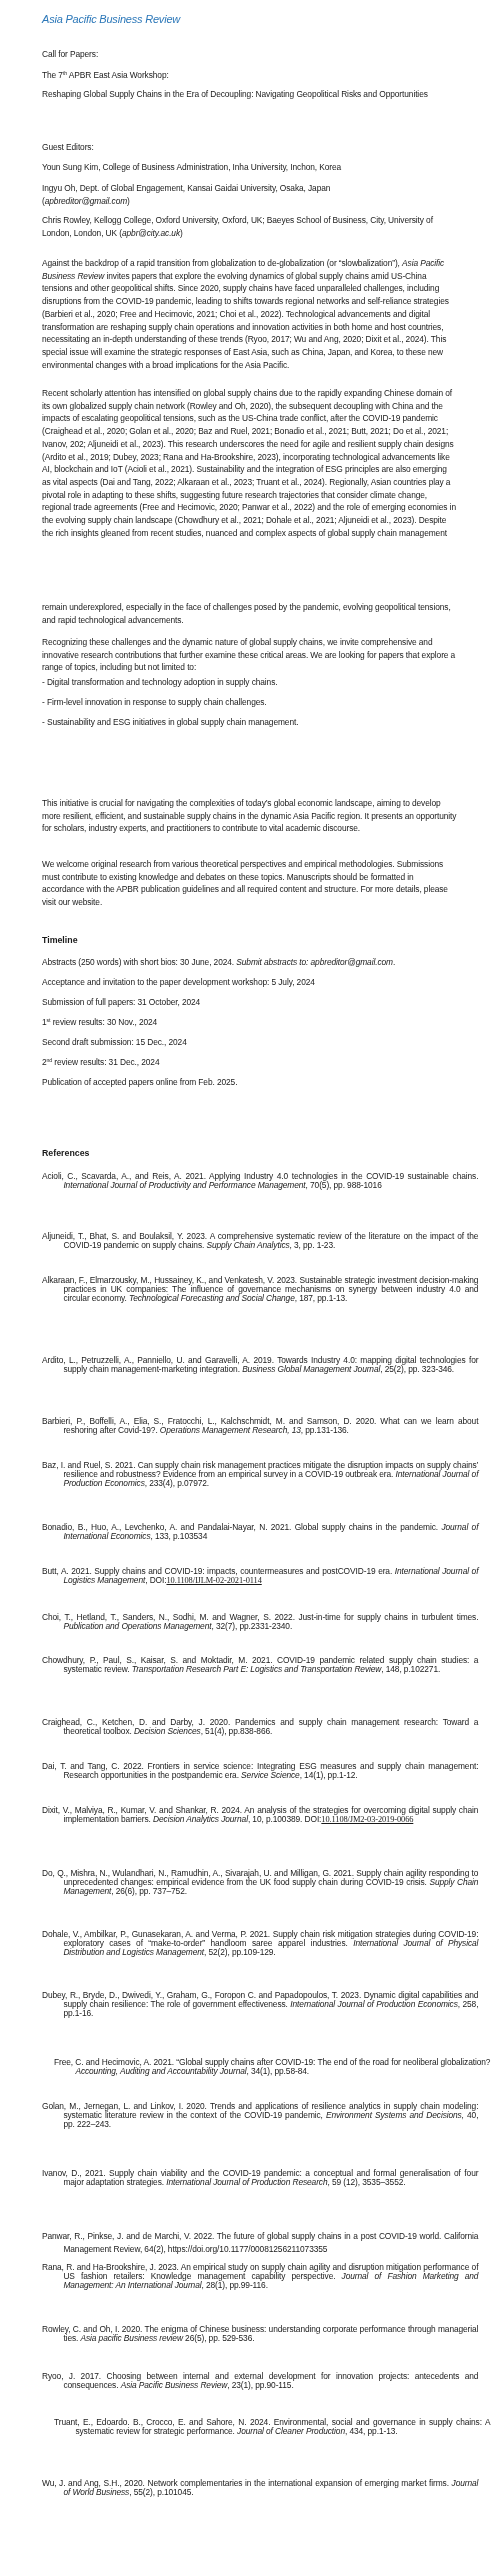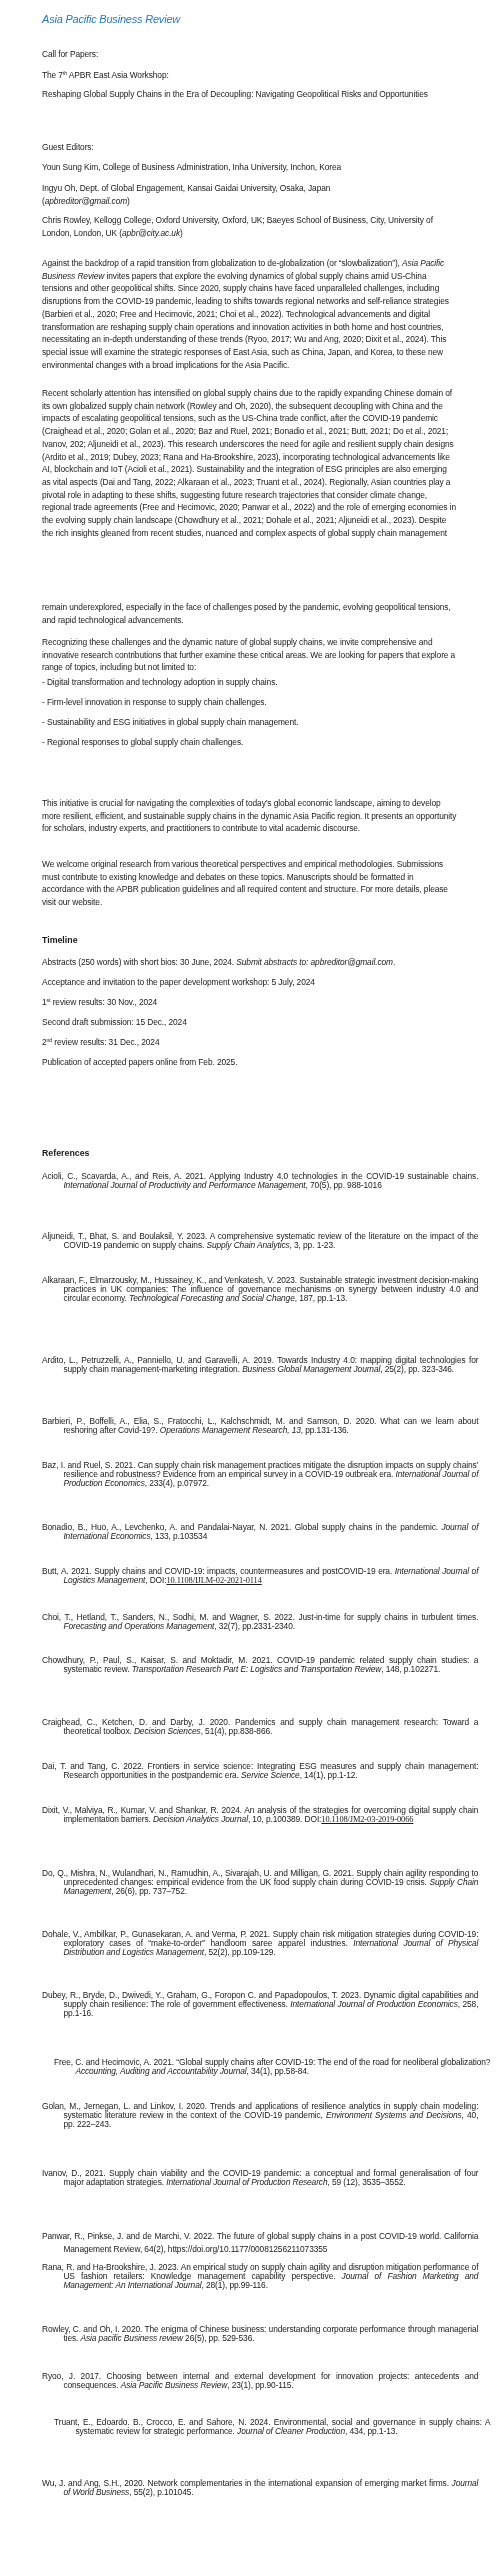--- a/index.html
+++ b/index.html
@@ -51,50 +51,50 @@
   <p class="p abs" style="top:387px">Recent scholarly attention has intensified on global supply chains due to the rapidly expanding Chinese domain of its own globalized supply chain network (Rowley and Oh, 2020), the subsequent decoupling with China and the impacts of escalating geopolitical tensions, such as the US-China trade conflict, after the COVID-19 pandemic (Craighead et al., 2020; Golan et al., 2020; Baz and Ruel, 2021; Bonadio et al., 2021; Butt, 2021; Do et al., 2021; Ivanov, 202; Aljuneidi et al., 2023). This research underscores the need for agile and resilient supply chain designs (Ardito et al., 2019; Dubey, 2023; Rana and Ha-Brookshire, 2023), incorporating technological advancements like AI, blockchain and IoT (Acioli et al., 2021). Sustainability and the integration of ESG principles are also emerging as vital aspects (Dai and Tang, 2022; Alkaraan et al., 2023; Truant et al., 2024). Regionally, Asian countries play a pivotal role in adapting to these shifts, suggesting future research trajectories that consider climate change, regional trade agreements (Free and Hecimovic, 2020; Panwar et al., 2022) and the role of emerging economies in the evolving supply chain landscape (Chowdhury et al., 2021; Dohale et al., 2021; Aljuneidi et al., 2023). Despite the rich insights gleaned from recent studies, nuanced and complex aspects of global supply chain management</p>
 
   <p class="p abs" style="top:601px">remain underexplored, especially in the face of challenges posed by the pandemic, evolving geopolitical tensions, and rapid technological advancements.</p>
 
   <p class="p abs" style="top:636px">Recognizing these challenges and the dynamic nature of global supply chains, we invite comprehensive and innovative research contributions that further examine these critical areas. We are looking for papers that explore a range of topics, including but not limited to:</p>
 
   <div class="abs" style="top:676px">
     <div class="bullet" style="height:20px">- Digital transformation and technology adoption in supply chains.</div>
     <div class="bullet" style="height:20px">- Firm-level innovation in response to supply chain challenges.</div>
     <div class="bullet" style="height:20px">- Sustainability and ESG initiatives in global supply chain management.</div>
-    <div class="bullet" style="height:20px">- Regional responses to global supply chain challenges.</div>
   </div>
 
   <p class="p abs" style="top:797px">This initiative is crucial for navigating the complexities of today’s global economic landscape, aiming to develop more resilient, efficient, and sustainable supply chains in the dynamic Asia Pacific region. It presents an opportunity for scholars, industry experts, and practitioners to contribute to vital academic discourse.</p>
 
   <p class="p abs" style="top:858px">We welcome original research from various theoretical perspectives and empirical methodologies. Submissions must contribute to existing knowledge and debates on these topics. Manuscripts should be formatted in accordance with the APBR publication guidelines and all required content and structure. For more details, please visit our website.</p>
 
   <div class="abs heading" style="top:935px">Timeline</div>
 
   <div class="abs" style="top:956px">
     <div class="bullet" style="height:20px"><span>Abstracts (250 words) with short bios: 30 June, 2024. </span><span class="italic">Submit abstracts to: apbreditor@gmail.com</span><span>.</span></div>
     <div class="bullet" style="height:20px">Acceptance and invitation to the paper development workshop: 5 July, 2024</div>
+    <div class="bullet" style="height:20px">Submission of full papers: 31 October, 2024</div>
     <div class="bullet" style="height:20px"><span>1</span><sup>st</sup><span> review results: 30 Nov., 2024</span></div>
     <div class="bullet" style="height:20px">Second draft submission: 15 Dec., 2024</div>
     <div class="bullet" style="height:20px"><span>2</span><sup>nd</sup><span> review results: 31 Dec., 2024</span></div>
     <div class="bullet" style="height:20px">Publication of accepted papers online from Feb. 2025.</div>
   </div>
 
   <div class="abs heading" style="top:1148px">References</div>
 
   <div class="abs" style="top:1172px" id="refs">
       <p class="ref" style="position: absolute; top: 0px; left: 0px; width: 415px;"><span>Acioli, C., Scavarda, A., and Reis, A. 2021. Applying Industry 4.0 technologies in the COVID-19 sustainable chains. </span><span class="j">International Journal of Productivity and Performance Management</span><span>, 70(5), pp. 988-1016</span></p>
       <p class="ref" style="position: absolute; top: 60px; left: 0px; width: 415px;"><span>Aljuneidi, T., Bhat, S. and Boulaksil, Y. 2023. A comprehensive systematic review of the literature on the impact of the COVID-19 pandemic on supply chains. </span><span class="j">Supply Chain Analytics</span><span>, 3, pp. 1-23.</span></p>
       <p class="ref" style="position: absolute; top: 104px; left: 0px; width: 415px;"><span>Alkaraan, F., Elmarzousky, M., Hussainey, K., and Venkatesh, V. 2023. Sustainable strategic investment decision-making practices in UK companies: The influence of governance mechanisms on synergy between industry 4.0 and circular economy. </span><span class="j">Technological Forecasting and Social Change</span><span>, 187, pp.1-13.</span></p>
       <p class="ref" style="position: absolute; top: 184px; left: 0px; width: 415px;"><span>Ardito, L., Petruzzelli, A., Panniello, U. and Garavelli, A. 2019. Towards Industry 4.0: mapping digital technologies for supply chain management-marketing integration. </span><span class="j">Business Global Management Journal</span><span>, 25(2), pp. 323-346.</span></p>
       <p class="ref" style="position: absolute; top: 245px; left: 0px; width: 415px;"><span>Barbieri, P., Boffelli, A., Elia, S., Fratocchi, L., Kalchschmidt, M. and Samson, D. 2020. What can we learn about reshoring after Covid-19?. </span><span class="j">Operations Management Research, 13</span><span>, pp.131-136.</span></p>
       <p class="ref" style="position: absolute; top: 289px; left: 0px; width: 415px;"><span>Baz, I. and Ruel, S. 2021. Can supply chain risk management practices mitigate the disruption impacts on supply chains’ resilience and robustness? Evidence from an empirical survey in a COVID-19 outbreak era. </span><span class="j">International Journal of Production Economics</span><span>, 233(4), p.07972.</span></p>
       <p class="ref" style="position: absolute; top: 351px; left: 0px; width: 415px;"><span>Bonadio, B., Huo, A., Levchenko, A. and Pandalai-Nayar, N. 2021. Global supply chains in the pandemic. </span><span class="j">Journal of International Economics</span><span>, 133, p.103534</span></p>
       <p class="ref" style="position: absolute; top: 395px; left: 0px; width: 415px;"><span>Butt, A. 2021. Supply chains and COVID-19: impacts, countermeasures and postCOVID-19 era. </span><span class="j">International Journal of Logistics Management</span><span>, DOI:</span><span class="doi">10.1108/IJLM-02-2021-0114</span></p>
-      <p class="ref" style="position: absolute; top: 441px; left: 0px; width: 415px;"><span>Choi, T., Hetland, T., Sanders, N., Sodhi, M. and Wagner, S. 2022. Just-in-time for supply chains in turbulent times. </span><span class="j">Forecasting and Operations Management</span><span>, 32(7), pp.2331-2340.</span></p>
+      <p class="ref" style="position: absolute; top: 441px; left: 0px; width: 415px;"><span>Choi, T., Hetland, T., Sanders, N., Sodhi, M. and Wagner, S. 2022. Just-in-time for supply chains in turbulent times. </span><span class="j">Publication and Operations Management</span><span>, 32(7), pp.2331-2340.</span></p>
       <p class="ref" style="position: absolute; top: 484px; left: 0px; width: 415px;"><span>Chowdhury, P., Paul, S., Kaisar, S. and Moktadir, M. 2021. COVID-19 pandemic related supply chain studies: a systematic review. </span><span class="j">Transportation Research Part E: Logistics and Transportation Review</span><span>, 148, p.102271.</span></p>
       <p class="ref" style="position: absolute; top: 546px; left: 0px; width: 415px;"><span>Craighead, C., Ketchen, D. and Darby, J. 2020. Pandemics and supply chain management research: Toward a theoretical toolbox. </span><span class="j">Decision Sciences</span><span>, 51(4), pp.838-866.</span></p>
       <p class="ref" style="position: absolute; top: 590px; left: 0px; width: 415px;"><span>Dai, T. and Tang, C. 2022. Frontiers in service science: Integrating ESG measures and supply chain management: Research opportunities in the postpandemic era. </span><span class="j">Service Science</span><span>, 14(1), pp.1-12.</span></p>
       <p class="ref" style="position: absolute; top: 634px; left: 0px; width: 415px;"><span>Dixit, V., Malviya, R., Kumar, V. and Shankar, R. 2024. An analysis of the strategies for overcoming digital supply chain implementation barriers. </span><span class="j">Decision Analytics Journal</span><span>, 10, p.100389. DOI:</span><span class="doi">10.1108/JM2-03-2019-0066</span></p>
       <p class="ref" style="position: absolute; top: 697px; left: 0px; width: 415px;"><span>Do, Q., Mishra, N., Wulandhari, N., Ramudhin, A., Sivarajah, U. and Milligan, G. 2021. Supply chain agility responding to unprecedented changes: empirical evidence from the UK food supply chain during COVID-19 crisis. </span><span class="j">Supply Chain Management</span><span>, 26(6), pp. 737–752.</span></p>
       <p class="ref" style="position: absolute; top: 758px; left: 0px; width: 415px;"><span>Dohale, V., Ambilkar, P., Gunasekaran, A. and Verma, P. 2021. Supply chain risk mitigation strategies during COVID-19: exploratory cases of “make-to-order” handloom saree apparel industries. </span><span class="j">International Journal of Physical Distribution and Logistics Management</span><span>, 52(2), pp.109-129.</span></p>
       <p class="ref" style="position: absolute; top: 819px; left: 0px; width: 415px;"><span>Dubey, R., Bryde, D., Dwivedi, Y., Graham, G., Foropon C. and Papadopoulos, T. 2023. Dynamic digital capabilities and supply chain resilience: The role of government effectiveness. </span><span class="j">International Journal of Production Economics</span><span>, 258, pp.1-16.</span></p>
       <p class="ref" style="position: absolute; top: 886px; left: 0px; width: 415px; margin-left: 12px;"><span>Free, C. and Hecimovic, A. 2021. “Global supply chains after COVID-19: The end of the road for neoliberal globalization? </span><span class="j">Accounting, Auditing and Accountability Journal</span><span>, 34(1), pp.58-84.</span></p>
       <p class="ref" style="position: absolute; top: 930px; left: 0px; width: 415px;"><span>Golan, M., Jernegan, L. and Linkov, I. 2020. Trends and applications of resilience analytics in supply chain modeling: systematic literature review in the context of the COVID-19 pandemic, </span><span class="j">Environment Systems and Decisions,</span><span> 40, pp. 222–243.</span></p>
       <p class="ref" style="position: absolute; top: 997px; left: 0px; width: 415px;"><span>Ivanov, D., 2021. Supply chain viability and the COVID-19 pandemic: a conceptual and formal generalisation of four major adaptation strategies. </span><span class="j">International Journal of Production Research</span><span>, 59 (12), 3535–3552.</span></p>

